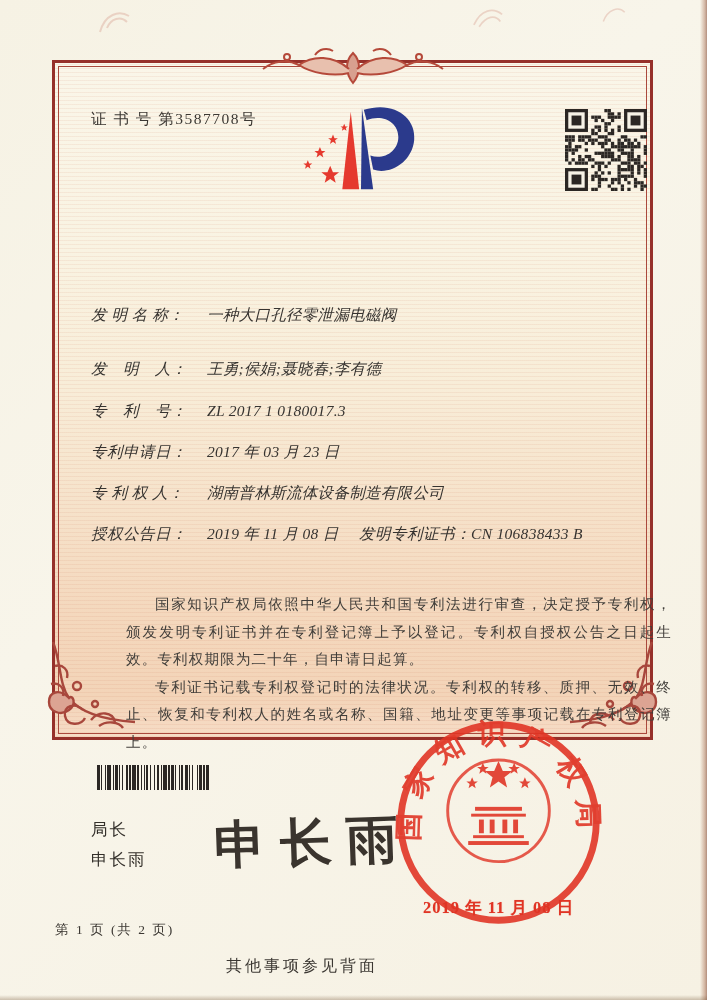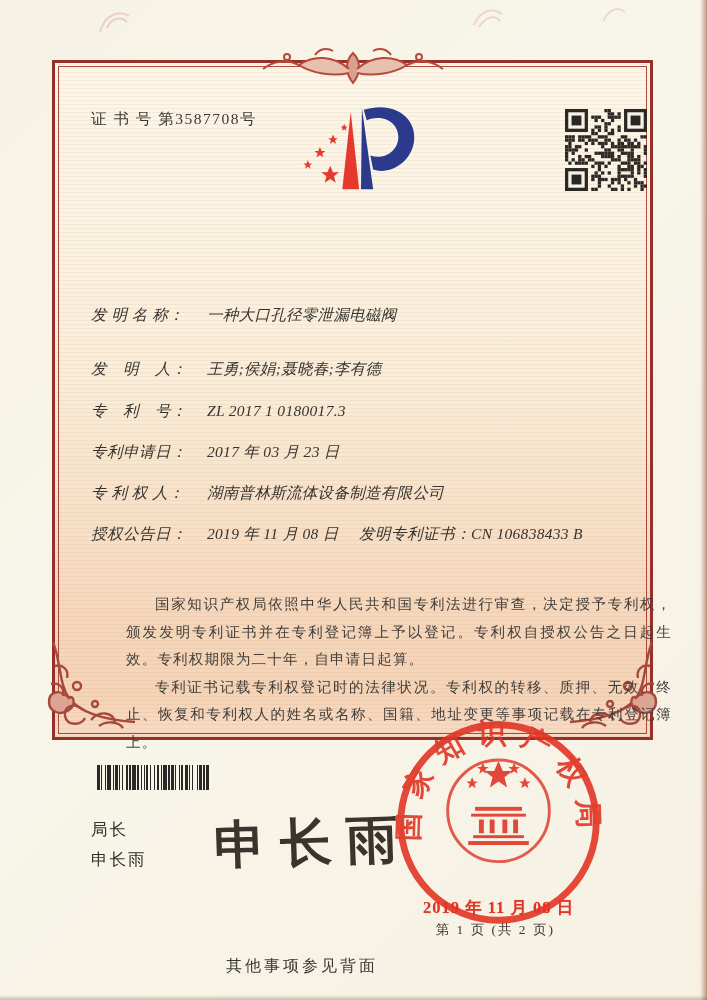--- a/index.html
+++ b/index.html
@@ -46,21 +46,21 @@
 
   .signer{position:absolute;left:36px;top:752px;font-size:16.5px;color:#332f2a;letter-spacing:2px;line-height:30px;}
   .signature{position:absolute;left:138px;top:730px;width:240px;height:100px;
     font-size:52px;color:#26201a;transform:rotate(-2deg);letter-spacing:14px;
     font-weight:bold;line-height:100px;text-align:center;opacity:.9;}
 
   .seal{position:absolute;left:336px;top:652px;width:215px;height:215px;opacity:.94;}
   .seal-date{position:absolute;left:368px;top:834px;font-size:16.5px;color:#e03424;
     letter-spacing:1px;font-weight:bold;text-shadow:0 0 1px rgba(224,52,36,.4);}
 
-  .pagenum{position:absolute;left:0;top:858px;width:500px;text-align:right;
+  .pagenum{position:absolute;left:0;top:858px;width:500px;text-align:left;
     font-size:13.5px;color:#3c3833;letter-spacing:2px;}
   .backnote{position:absolute;left:52px;top:956px;width:500px;text-align:center;
     font-size:16px;color:#3c3833;letter-spacing:3px;}
 
   .orn-top{position:absolute;left:50%;top:-20px;transform:translateX(-50%);width:200px;height:48px;}
   .orn-bl{position:absolute;left:-16px;bottom:-14px;width:115px;height:115px;}
   .orn-br{position:absolute;right:-16px;bottom:-14px;width:115px;height:115px;transform:scaleX(-1);}
 </style>
 </head>
 <body>

